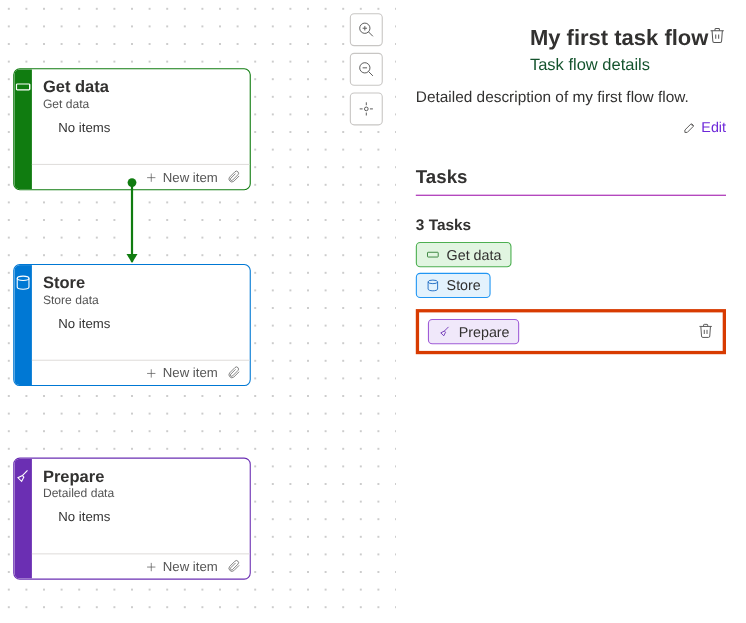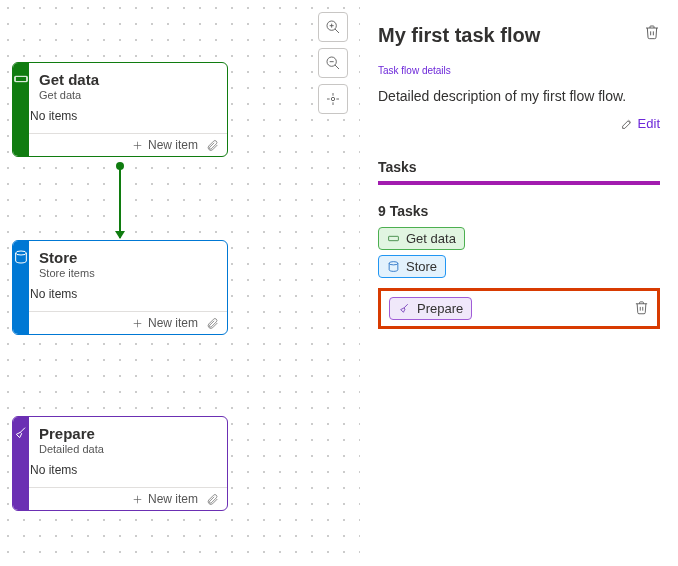--- a/index.html
+++ b/index.html
@@ -46,26 +46,26 @@
   border: 1px solid;
   border-radius: 6px;
   overflow: hidden;
   display: flex;
 }
 .node .bar { width: 16px; flex: none; }
 .node .body { flex: 1; display: flex; flex-direction: column; }
 .node .head { padding: 8px 10px 4px; }
 .node .title { font-weight: 600; font-size: 15px; }
 .node .sub { font-size: 11px; color: #555; margin-top: 1px; }
-.node .items { font-size: 12px; color: #333; padding: 4px 1px 10px; }
+.node .items { font-size: 12px; color: #333; padding: 4px 24px 10px; }
 .node .foot {
   border-top: 1px solid #e1dfdd;
-  display: flex; justify-content: flex-end; align-items: center;
+  display: flex; justify-content: flex-end; align-items: flex-start;
   gap: 8px; padding: 4px 8px;
-  font-size: 12px; color: #555;
+  font-size: 12px; color: #555; margin-top: 16px;
 }
 .node .foot .plus-wrap { display: flex; align-items: center; gap: 4px; cursor: pointer; }
 .node .foot svg { width: 13px; height: 13px; stroke: #555; fill: none; stroke-width: 1.2; }
 
 .node.green  { border-color: #107c10; }
 .node.green .bar { background: #107c10; }
 .node.blue   { border-color: #0078d4; }
 .node.blue .bar { background: #0078d4; }
 .node.purple { border-color: #6b2fb3; }
 .node.purple .bar { background: #6b2fb3; }
@@ -92,33 +92,33 @@
   border-right:5px solid transparent;
   border-top:8px solid #107c10;
 }
 
 
 .panel {
   flex: 1;
   padding: 24px 18px 18px 18px;
 }
 .panel-header {
-  display: flex; justify-content: space-between; align-items: flex-start;
+  display: flex; justify-content: flex-end; align-items: flex-start;
 }
 .panel-title { font-size: 20px; font-weight: 600; }
-.panel-sub  { color: #6d28d9; font-size: 10px; margin-top: 18px; }
+.panel-sub  { color: #14532d; font-size: 15px; margin-top: 4px; }
 .panel-desc { margin-top: 12px; font-size: 14px; }
 .edit-row { text-align: right; margin-top: 12px; }
 .edit-btn {
   display: inline-flex; align-items: center; gap: 4px;
   font-size: 13px; cursor: pointer; color: #6d28d9;
 }
 .edit-btn svg { width: 13px; height: 13px; stroke: #323130; fill: none; stroke-width: 1.3; }
 
-.section-label { font-size: 14px; font-weight: 600; margin-top: 26px; border-bottom: 4px solid #a21caf; padding-bottom: 6px; }
+.section-label { font-size: 17px; font-weight: 600; margin-top: 26px; border-bottom: 1px solid #a21caf; padding-bottom: 6px; }
 
 .task-count { font-weight: 600; font-size: 14px; margin-top: 18px; }
 
 .pill-list { margin-top: 8px; display: flex; flex-direction: column; gap: 5px; }
 .pill {
   display: inline-flex; align-items: center; gap: 6px;
   border: 1px solid; border-radius: 4px;
   padding: 3px 8px; font-size: 13px;
   width: fit-content;
 }
@@ -207,21 +207,21 @@
   <div class="node blue" style="left:12px; top:240px">
     <div class="bar">
       <svg class="bar-icon" viewBox="0 0 24 24">
           <ellipse cx="12" cy="6" rx="8" ry="3"></ellipse>
           <path d="M4 6v12c0 1.7 3.6 3 8 3s8-1.3 8-3V6"></path>
         </svg>
     </div>
     <div class="body">
       <div class="head">
         <div class="title">Store</div>
-        <div class="sub">Store items</div>
+        <div class="sub">Store data</div>
       </div>
       <div class="items">No items</div>
       <div class="foot">
         <span class="plus-wrap">
           <svg viewBox="0 0 24 24">
               <line x1="12" y1="5" x2="12" y2="19"></line>
               <line x1="5" y1="12" x2="19" y2="12"></line>
             </svg>
           <span>New item</span>
         </span>
@@ -285,21 +285,21 @@
       <svg viewBox="0 0 24 24">
           <path d="M3 17l10-10 4 4-10 10H3v-4z"></path>
           <path d="M14 6l4 4"></path>
         </svg>
       <span>Edit</span>
     </span>
   </div>
 
   <div class="section-label">Tasks</div>
 
-  <div class="task-count">9 Tasks</div>
+  <div class="task-count">3 Tasks</div>
 
   <div class="pill-list">
     <span class="pill green">
       <svg viewBox="0 0 24 24">
           <rect x="3" y="8" width="18" height="8" rx="1"></rect>
         </svg>
       <span>Get data</span>
     </span>
     <span class="pill blue">
       <svg viewBox="0 0 24 24">

